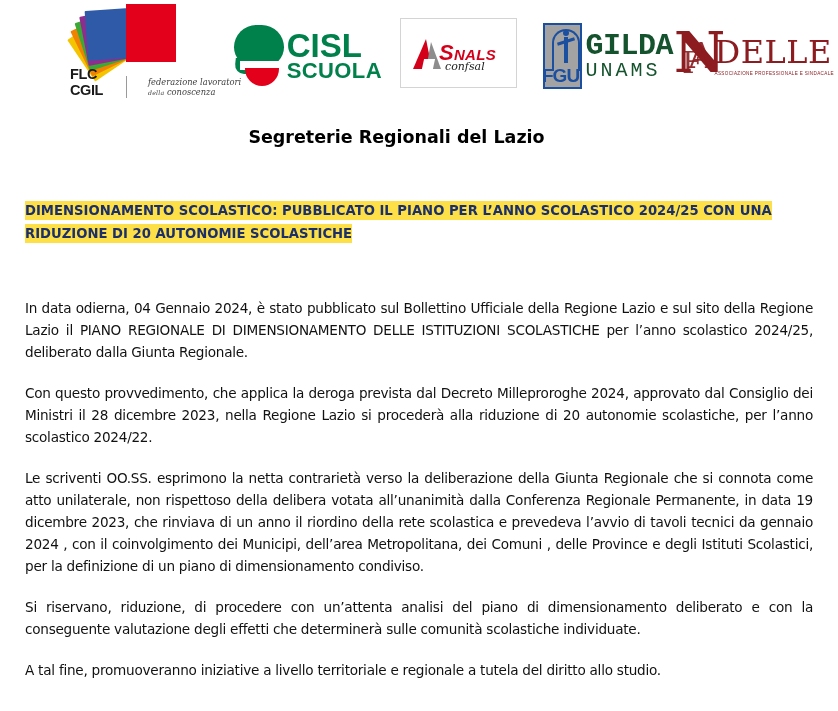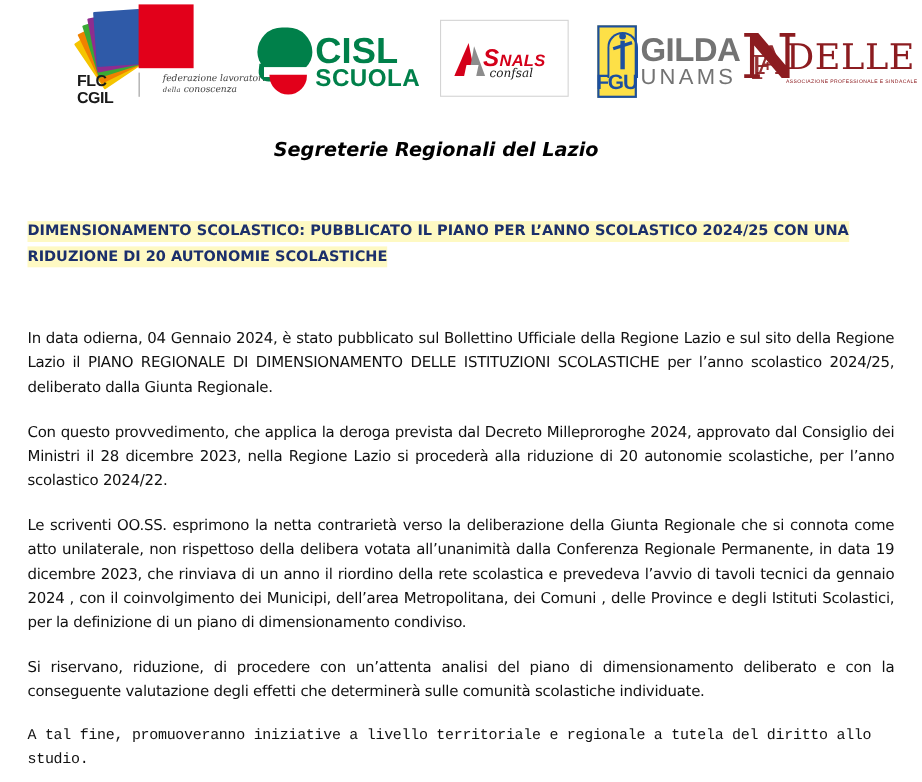--- a/index.html
+++ b/index.html
@@ -73,21 +73,21 @@
     top: 0px;
     width: 50px;
     height: 58px;
     background: #e2001a;
   }
   .flc-text {
     position: absolute;
     left: 0;
     top: 62px;
     display: flex;
-    align-items: flex-start;
+    align-items: flex-end;
     gap: 22px;
   }
   .flc-acr {
     font-family: "Liberation Sans", sans-serif;
     font-weight: bold;
     font-size: 14.5px;
     letter-spacing: -0.4px;
     color: #1a1a1a;
   }
   .flc-bar {
@@ -245,21 +245,21 @@
     width: 130px;
     height: 80px;
     display: flex;
     align-items: center;
     gap: 3px;
   }
   .gilda-mark {
     position: relative;
     width: 44px;
     height: 66px;
-    background: #fde047;
+    background: #a3a3a3;
     border: 2px solid #1b4fa0;
     box-sizing: border-box;
   }
   .gilda-arch {
     position: absolute;
     left: 7px;
     top: 4px;
     width: 28px;
     height: 42px;
     border: 2px solid #1b4fa0;
@@ -299,22 +299,22 @@
     position: absolute;
     left: -3px;
     bottom: 0px;
     font-family: "Liberation Sans", sans-serif;
     font-weight: bold;
     font-size: 19px;
     color: #1b4fa0;
     letter-spacing: -1px;
   }
   .gilda-words {
-    font-family: Liberation Sans, sans-serif;
-    color: #737373;
+    font-family: Liberation Mono, monospace;
+    color: #14532d;
     line-height: 0.95;
   }
   .gilda-1 { font-size: 30px; font-weight: bold; letter-spacing: -0.5px; }
   .gilda-2 { font-size: 20px; font-weight: normal; letter-spacing: 3px; }
 
   
   .anief {
     left: 674px;
     top: 14px;
     width: 160px;
@@ -366,61 +366,59 @@
     letter-spacing: 0.35px;
     margin-top: 3px;
     white-space: nowrap;
   }
 
   
   .doc-title {
     text-align: center;
     font-family: "DejaVu Sans", sans-serif;
     font-weight: bold;
-    font-style: italic;
     font-size: 17.5px;
     color: #000000;
     margin: 22px 0 0 0;
     padding-right: 45px;
   }
   .content {
     margin: 0;
     padding: 0 25px 0 25px;
   }
   .headline {
     margin-top: 52px;
     font-family: "DejaVu Sans", sans-serif;
     font-weight: bold;
     font-size: 13.2px;
     line-height: 1.75;
     color: #1b2f6b;
     text-align: left;
   }
   .headline .hl {
-    background: #fef9c3;
+    background: #fde047;
     box-decoration-break: clone;
     -webkit-box-decoration-break: clone;
     padding: 2px 0;
     text-align: right;
   }
   .body-text {
     margin-top: 52px;
   }
   .body-text p {
     margin: 0 0 19px 0;
     font-family: "DejaVu Sans", sans-serif;
     font-size: 13.6px;
     line-height: 1.62;
     color: #111111;
     text-align: justify;
     letter-spacing: -0.25px;
   }
   .body-text p:last-child {
     text-align: left;
-    font-family: Liberation Mono, monospace;
   }
 </style>
 </head>
 <body>
 
 <div class="page">
 
   <div class="logo-band">
 
     <div class="logo flc">

